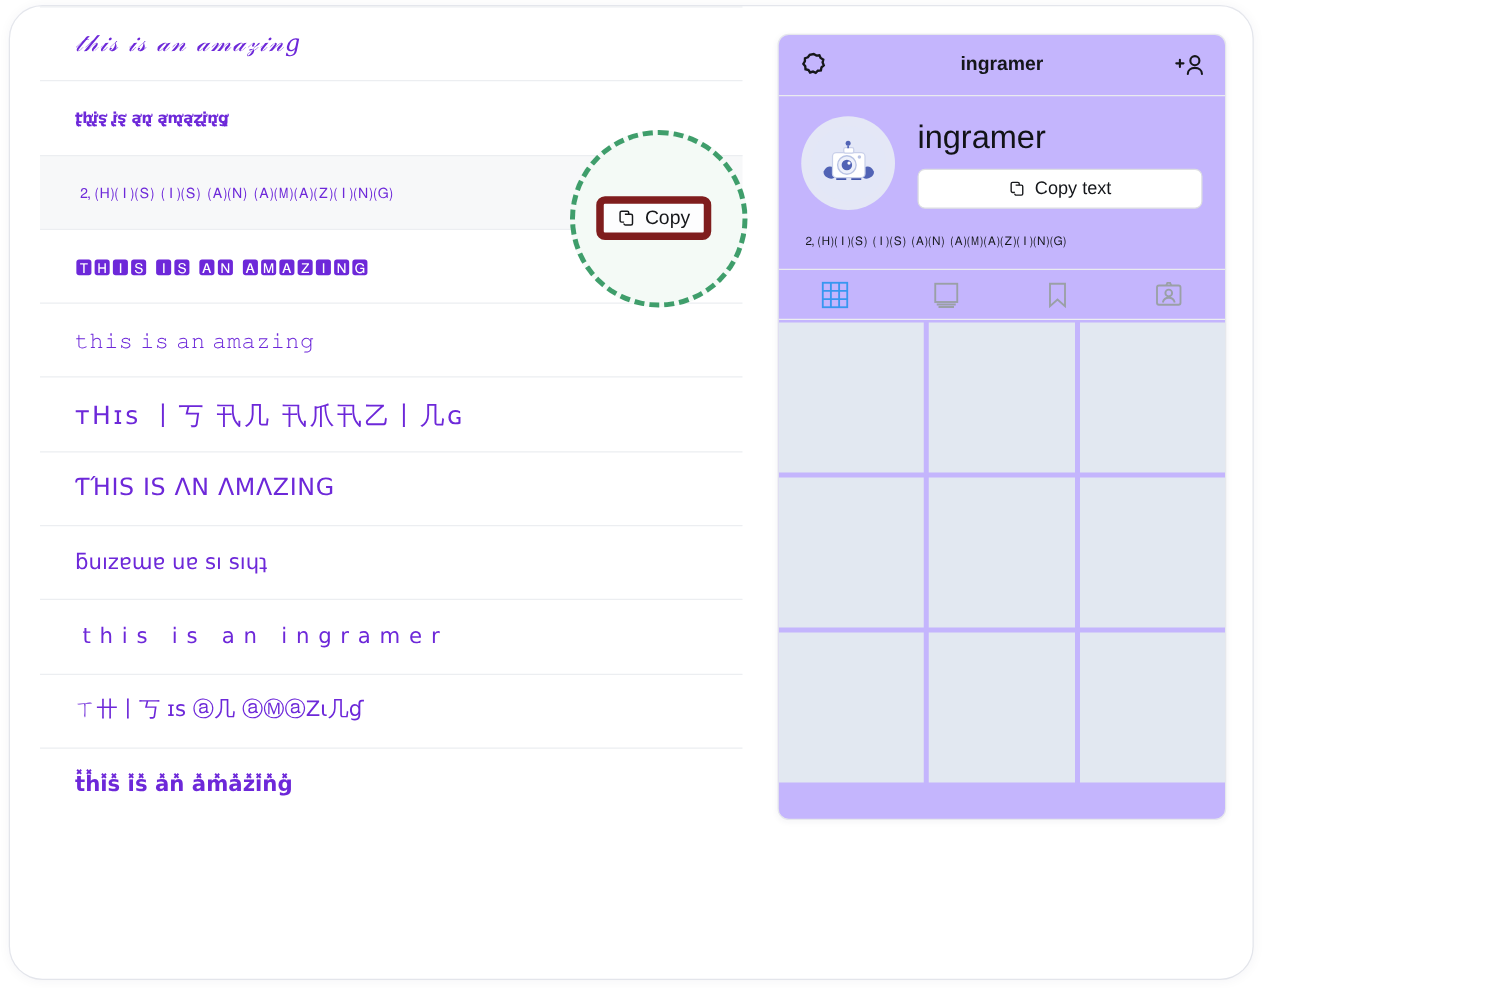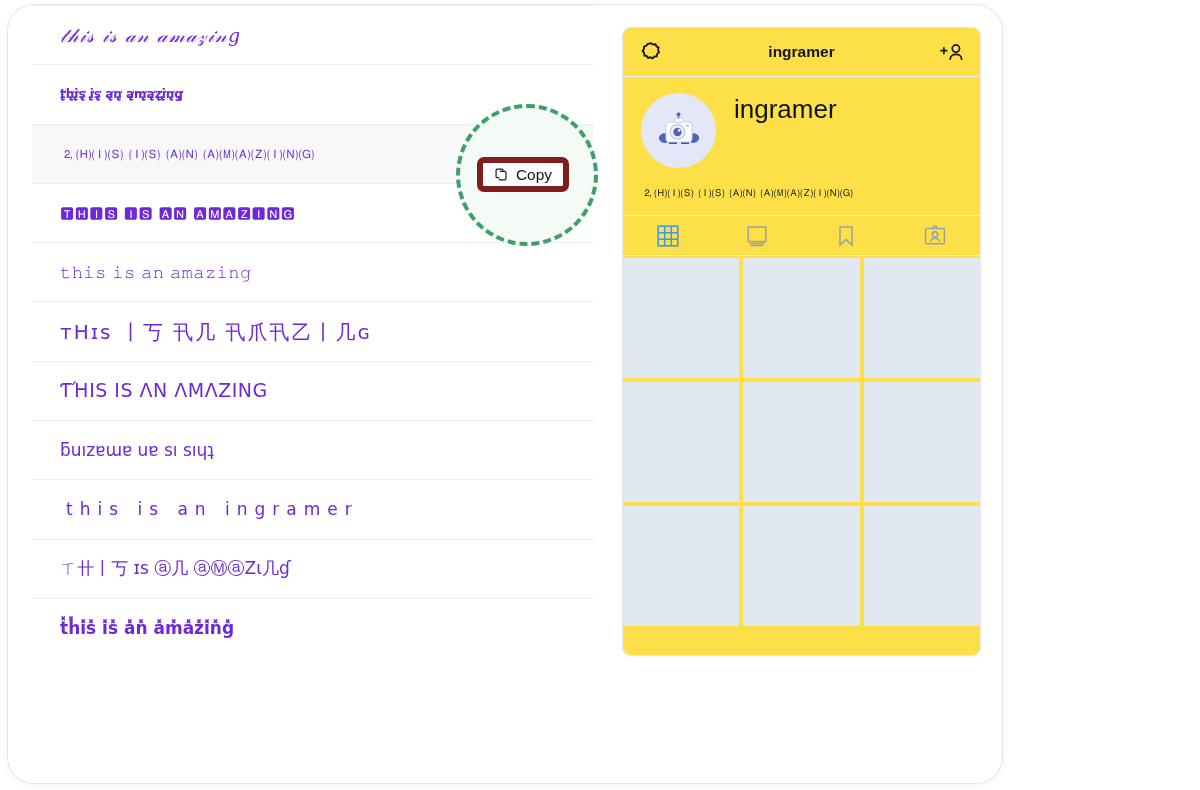--- a/index.html
+++ b/index.html
@@ -68,21 +68,21 @@
     border:6px solid #7f1d1d; border-radius:7px;
     background:#fdfdfe;
     display:flex; align-items:center; justify-content:center; gap:7px;
     cursor:pointer;
   }
   #copy-button .lbl{ font-size:15.5px; color:#16171a; }
 
   
   #phone{
     position:absolute; left:614px; top:22px; width:359px; height:629px;
-    background:#fde047;
+    background:#c4b5fd;
     border:1px solid #e6e8ec;
     border-radius:9px;
     overflow:hidden;
     box-shadow:0 1px 5px rgba(35,45,70,.05);
   }
   #phone-header{
     position:relative; height:49px;
     border-bottom:1px solid #e9ebef;
     display:flex; align-items:center; justify-content:center;
   }
@@ -232,20 +232,29 @@
           <circle cx="29.5" cy="13.6" r="2" fill="#5163b5"></circle>
           <path d="M29.5 15.4v2.2" stroke="#5163b5" stroke-width="1.3"></path>
           <circle cx="28.5" cy="31" r="7.4" fill="#eef1fb" stroke="#b9c3e4" stroke-width="1.1"></circle>
           <circle cx="28.5" cy="31" r="4.2" fill="#5163b5"></circle>
           <circle cx="30.2" cy="29.4" r="1.3" fill="#ffffff"></circle>
           <circle cx="38.5" cy="24.6" r="1.4" fill="#b9c3e4"></circle>
         </svg>
       </div>
       <div id="profile-right">
         <div id="profile-username">ingramer</div>
+        <div id="copy-text-button">
+          <span>
+            <svg width="14" height="14" viewBox="0 0 16 16" fill="none" stroke="#17181b" stroke-width="1.25">
+              <rect x="2.2" y="2.2" width="7.4" height="9.2" rx="1.3"></rect>
+              <path d="M6.3 4.7h5.2a1.3 1.3 0 0 1 1.3 1.3v6.5a1.3 1.3 0 0 1-1.3 1.3H6.8a1.3 1.3 0 0 1-1.3-1.3" fill="#fff"></path>
+            </svg>
+          </span>
+          <span class="lbl">Copy text</span>
+        </div>
       </div>
     </div>
 
     <div id="bio-line">🄃🄗🄘🄢 🄘🄢 🄐🄝 🄐🄜🄐🄩🄘🄝🄖</div>
 
     <div id="phone-tabs">
       <div class="phone-tab">
         <span>
           <svg width="22" height="22" viewBox="0 0 22 22" fill="none" stroke="#3897f0" stroke-width="1.5">
             <rect x="1.2" y="1.2" width="19.6" height="19.6"></rect>

